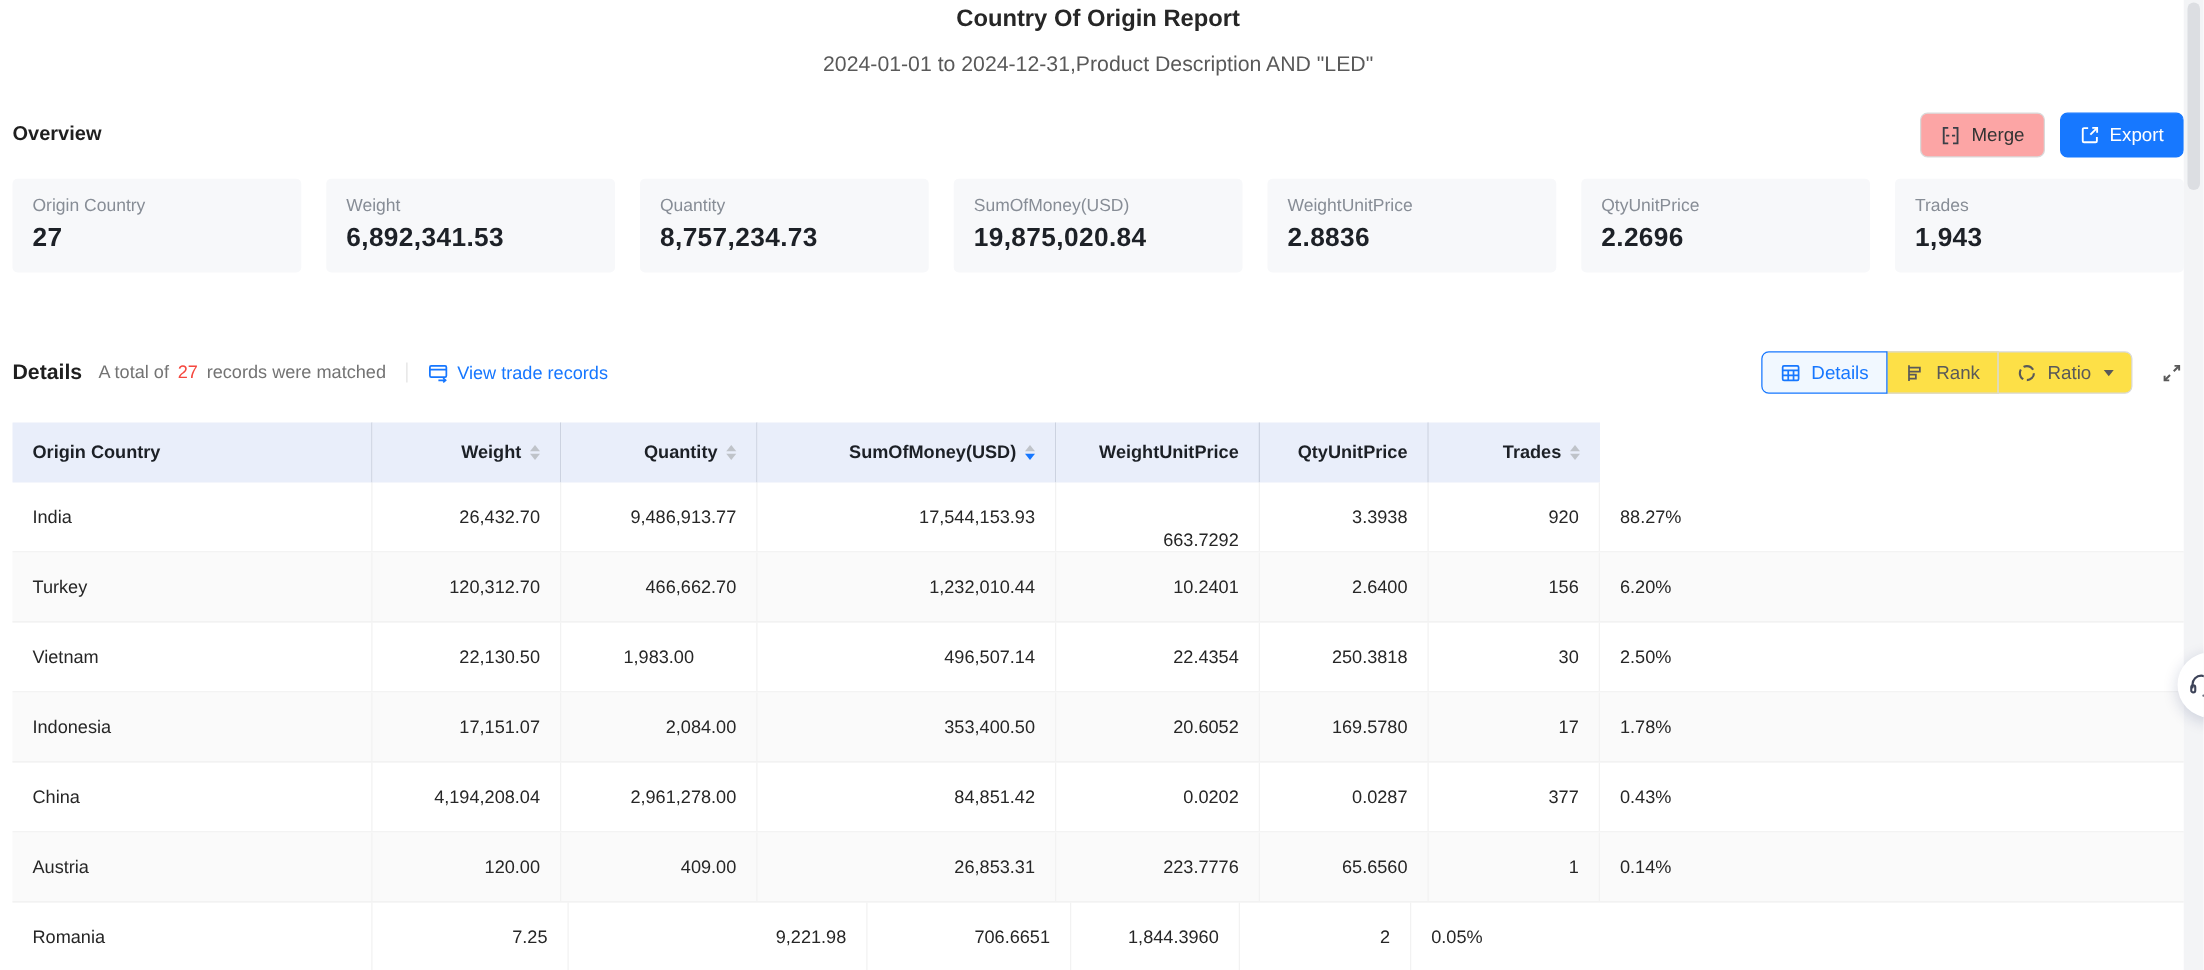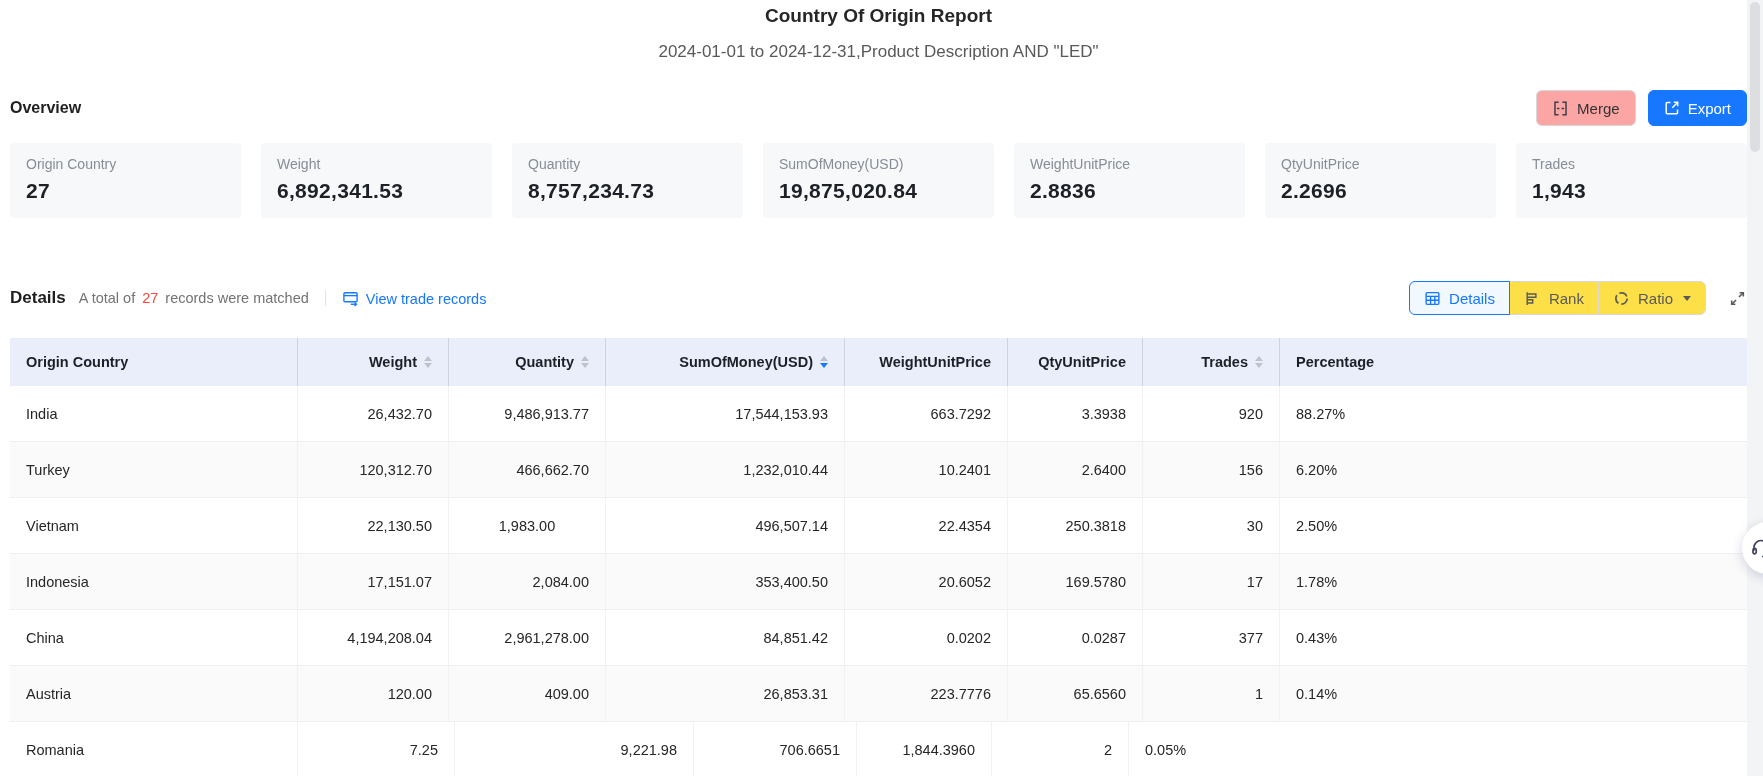--- a/index.html
+++ b/index.html
@@ -238,39 +238,36 @@
         <div class="th al-right" style="width: 135px; flex: 0 0 auto;">
           <span>QtyUnitPrice</span>
         </div>
         <div class="th sortable al-right" style="width: 137px; flex: 0 0 auto;">
           <span>Trades</span>
           <span class="sorter">
             <span class="up"></span>
             <span class="down"></span>
           </span>
         </div>
-        <div class="th" style="width: 467px; flex: 0 0 auto;">
-          <span>Percentage</span>
-        </div>
       </div>
     <div id="tbody">
         <div class="tr row">
           <div class="td" style="width: 288px; flex: 0 0 auto;">
             <span>India</span>
           </div>
           <div class="td al-right" style="width: 151px; flex: 0 0 auto;">
             <span>26,432.70</span>
           </div>
           <div class="td al-right" style="width: 157px; flex: 0 0 auto;">
             <span>9,486,913.77</span>
           </div>
           <div class="td al-right" style="width: 239px; flex: 0 0 auto;">
             <span>17,544,153.93</span>
           </div>
-          <div class="td al-right" style="width: 163px; flex: 0 0 auto;">
+          <div class="td al-right" style="width: 163px; flex: 0 0 auto; align-items: flex-end;">
             <span>663.7292</span>
           </div>
           <div class="td al-right" style="width: 135px; flex: 0 0 auto;">
             <span>3.3938</span>
           </div>
           <div class="td al-right" style="width: 137px; flex: 0 0 auto;">
             <span>920</span>
           </div>
           <div class="td" style="width: 467px; flex: 0 0 auto;">
             <span>88.27%</span>

